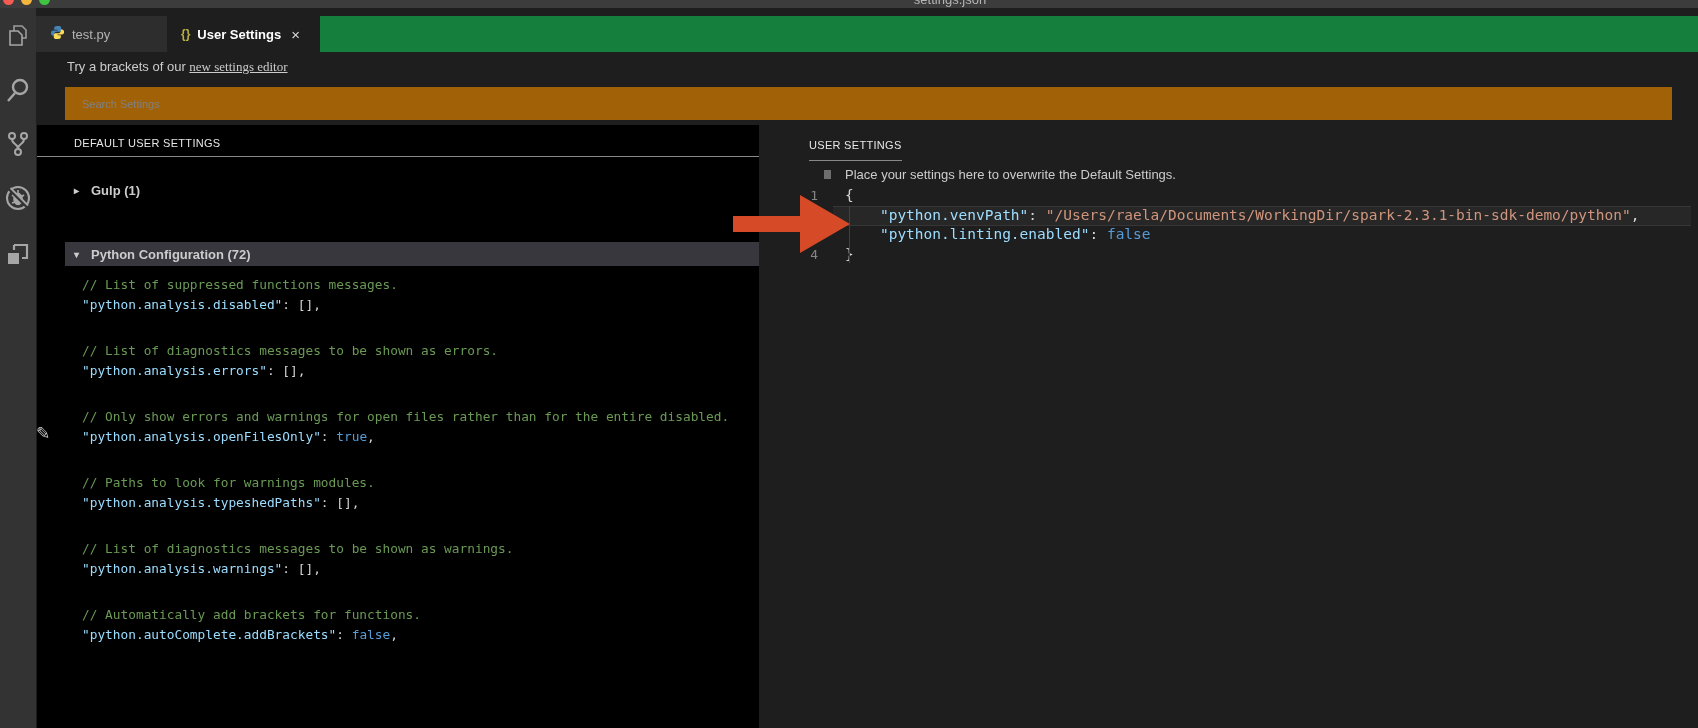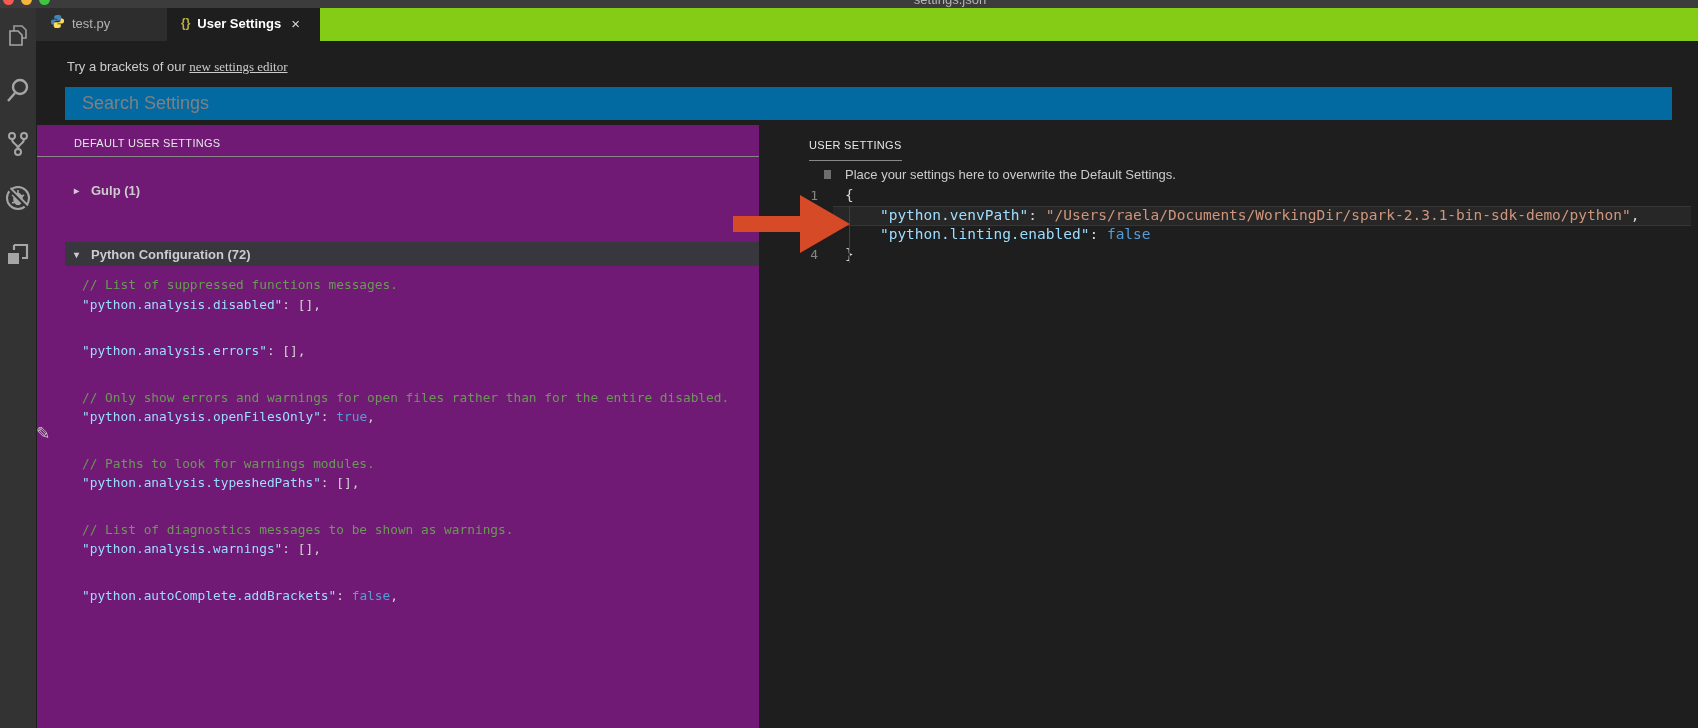--- a/index.html
+++ b/index.html
@@ -11,37 +11,37 @@
   .titlebar { left:0; top:0; width:1698px; height:8px; background:#3c3c3c; overflow:hidden; z-index:30; }
   .tl { position:absolute; top:-6px; width:11px; height:11px; border-radius:50%; }
   .titlebar-title { position:absolute; left:820px; top:-8px; width:260px; color:#b6b6b6; font-size:13px; font-weight:500; text-align:center; }
 
   
   .activitybar { left:0; top:8px; width:36px; height:720px; background:#333333; z-index:20; }
   .act-icon { position:absolute; left:4px; width:28px; height:28px; color:#a6a6a6; }
   .act-icon svg { width:28px; height:28px; stroke:#a6a6a6; fill:none; stroke-width:1.6; }
 
   
-  .tabbar { left:36px; top:5px; width:1662px; height:36px; background:#84cc16; z-index:10; }
+  .tabbar { left:36px; top:16px; width:1662px; height:36px; background:#15803d; z-index:10; }
   .tab { position:absolute; top:0; height:36px; display:flex; align-items:center; padding:0 14px; font-size:13px; }
   .tab-inactive { left:0; width:131px; background:#2d2d2d; color:#b3b3b3; }
   .tab-active { left:131px; width:153px; background:#1e1e1e; color:#ffffff; font-weight:600; }
   .tab .ticon { margin-right:7px; display:inline-block; }
   .braces { color:#b8b243; font-weight:700; font-size:12px; }
   .tab-close { margin-left:10px; color:#d8d8d8; font-size:15px; font-weight:400; cursor:pointer; }
 
   
   .banner { left:67px; top:59px; font-size:13px; color:#cccccc; z-index:5; }
   .banner a { color:#cccccc; text-decoration:underline; cursor:pointer;font-family:Liberation Serif, serif; }
-  .searchbox { left:65px; top:87px; width:1607px; height:33px; background:#0369a1; border:none; outline:none;
-               color:#cccccc; font-size:18px; padding:0 17px; font-family:"Liberation Sans",sans-serif; }
+  .searchbox { left:65px; top:87px; width:1607px; height:33px; background:#a16207; border:none; outline:none;
+               color:#cccccc; font-size:11px; padding:0 17px; font-family:"Liberation Sans",sans-serif; }
   .searchbox::placeholder { color:#808080; }
 
   
-  .left-panel { left:37px; top:125px; width:722px; height:603px; background:#701a75; overflow:hidden; }
+  .left-panel { left:37px; top:125px; width:722px; height:603px; background:#000000; overflow:hidden; }
   .panel-title { font-size:11px; color:#e7e7e7; letter-spacing:0.3px; }
   .lp-header { position:absolute; left:37px; top:12px; }
   .lp-border { position:absolute; left:0; top:31px; width:722px; border-top:1px solid #888888; }
   .group-row { position:absolute; left:0; width:722px; height:24px; display:flex; align-items:center;
                font-size:13px; font-weight:700; color:#cccccc; cursor:pointer; }
   .group-row .chev { width:11px; margin-left:37px; margin-right:6px; font-size:10px; color:#cccccc; }
   .row-gulp { top:53px; }
   .row-python { top:117px; background:#37373d; padding-left:0; }
   .row-python { left:28px; width:694px; }
   .row-python .chev { margin-left:9px; }
@@ -155,25 +155,25 @@
     <span>Gulp (1)</span>
   </div>
 
   <div class="group-row row-python">
     <span class="chev">▾</span>
     <span>Python Configuration (72)</span>
   </div>
 
   <div class="ds-list" id="default-settings-list">
       <div class="ds-group"><div class="tok-comment">// List of suppressed functions messages.</div><div><span class="tok-key">"python.analysis.disabled"</span><span class="tok-punct">: [],</span></div></div>
-      <div class="ds-group"><div><span class="tok-key">"python.analysis.errors"</span><span class="tok-punct">: [],</span></div></div>
+      <div class="ds-group"><div class="tok-comment">// List of diagnostics messages to be shown as errors.</div><div><span class="tok-key">"python.analysis.errors"</span><span class="tok-punct">: [],</span></div></div>
       <div class="ds-group"><div class="tok-comment">// Only show errors and warnings for open files rather than for the entire disabled.</div><div><span class="tok-key">"python.analysis.openFilesOnly"</span><span class="tok-punct">: </span><span class="tok-bool">true</span><span class="tok-punct">,</span></div></div>
       <div class="ds-group"><div class="tok-comment">// Paths to look for warnings modules.</div><div><span class="tok-key">"python.analysis.typeshedPaths"</span><span class="tok-punct">: [],</span></div></div>
       <div class="ds-group"><div class="tok-comment">// List of diagnostics messages to be shown as warnings.</div><div><span class="tok-key">"python.analysis.warnings"</span><span class="tok-punct">: [],</span></div></div>
-      <div class="ds-group"><div><span class="tok-key">"python.autoComplete.addBrackets"</span><span class="tok-punct">: </span><span class="tok-bool">false</span><span class="tok-punct">,</span></div></div>
+      <div class="ds-group"><div class="tok-comment">// Automatically add brackets for functions.</div><div><span class="tok-key">"python.autoComplete.addBrackets"</span><span class="tok-punct">: </span><span class="tok-bool">false</span><span class="tok-punct">,</span></div></div>
     </div>
 </div>
 
 <span class="abs pencil">✎</span>
 
 <div class="abs right-panel">
   <div class="rp-header panel-title">USER SETTINGS</div>
   <div class="rp-desc">Place your settings here to overwrite the Default Settings.</div>
   <div class="rp-code" id="user-code">
       <div class="code-line"><span class="gutter">1</span><span class="content"><span class="tok-punct">{</span></span></div>

